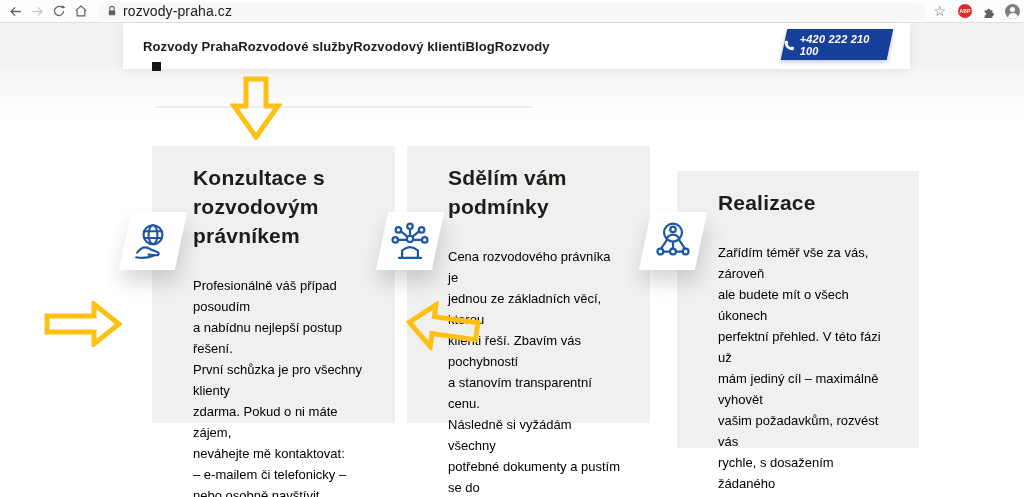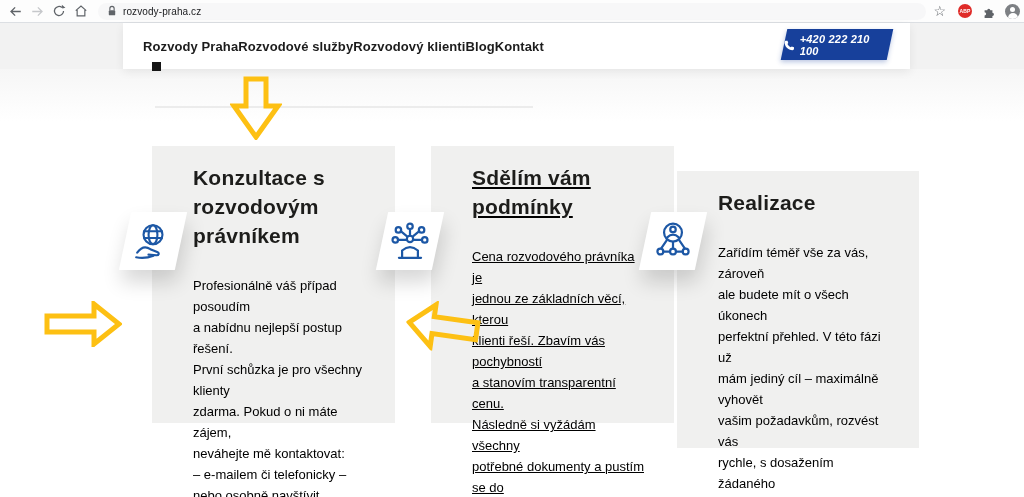--- a/index.html
+++ b/index.html
@@ -7,21 +7,21 @@
   body { font-family:"Liberation Sans","DejaVu Sans",sans-serif; background:#fff; }
   #screen { position:relative; width:1024px; height:497px; overflow:hidden; background:#fff; }
 
   
   .chrome { position:absolute; left:0; top:0; width:1024px; height:23px;
             background:#fdfdfd; border-bottom:1px solid #dcdfe3;
             display:flex; align-items:center; }
   .chrome-btn { width:22px; height:23px; display:flex; align-items:center; justify-content:center; }
   .urlbar { display:flex; align-items:center; gap:6px; height:17px; margin-left:6px;
             width:828px; background:#f7f7f8; border-radius:9px; padding:0 9px; }
-  .url-text { font-size:10px; color:#202124; letter-spacing:.1px; }
+  .url-text { font-size:14px; color:#202124; letter-spacing:.1px; }
   .chrome-right { display:flex; align-items:center; margin-left:auto; margin-right:4px; }
   .star-glyph { font-size:14px; color:#5f6368; line-height:1; }
   .abp { width:14px; height:14px; border-radius:50%; background:#df2b28; color:#fff;
          font-size:5px; font-weight:bold; display:flex; align-items:center; justify-content:center;
          margin-left:12px; letter-spacing:.2px; }
   .ext { margin-left:10px; display:flex; }
   .avatar { width:15px; height:15px; border-radius:50%; background:#7d8084; margin-left:10px;
             position:relative; overflow:hidden; }
   .avatar .head { position:absolute; left:5px; top:3px; width:5px; height:5px; border-radius:50%; background:#fff; }
   .avatar .bodyp { position:absolute; left:2.5px; top:9px; width:10px; height:7px; border-radius:5px 5px 0 0; background:#fff; }
@@ -41,21 +41,21 @@
                box-shadow:0 2px 5px rgba(23,64,155,.3); cursor:pointer; }
   .phone-inner { transform:skewX(12deg); display:flex; align-items:center; gap:5px; }
   .phone-inner span { color:#fff; font-size:11px; font-weight:bold; font-style:italic; letter-spacing:.2px; }
 
   .logo-fragment { position:absolute; left:152px; top:62px; width:9px; height:9px; background:#161616; z-index:6; }
   .divider { position:absolute; left:155px; top:106px; width:378px; height:2px; background:#ececec; }
 
   
   .card { position:absolute; top:146px; height:277px; background:#f0f0ef; padding:17px 28px 0 41px; }
   .card1 { left:152px; width:243px; }
-  .card2 { left:431px; width:243px;text-decoration:underline; }
+  .card2 { left:407px; width:243px; }
   .card3 { left:677px; width:242px;margin-top:25px; }
   .card h2 { font-size:21px; line-height:29px; font-weight:bold; color:#1d1d1b;
              letter-spacing:.2px; white-space:pre-line; }
   .card p  { margin-top:25px; font-size:13px; line-height:21px; color:#000000; white-space:pre-line; }
 
   
   .plate { position:absolute; width:56px; height:58px; background:#fff; transform:skewX(-12deg);
            box-shadow:4px 12px 20px rgba(0,0,0,.16); display:flex; align-items:center; justify-content:center;
            z-index:4; }
   .plate svg { transform:skewX(12deg); }
@@ -120,21 +120,21 @@
 
   <div class="band-top"></div>
   <div class="band-fade"></div>
 
   <div class="site-header">
     <div class="nav">
       <a href="#">Rozvody Praha</a>
       <a href="#">Rozvodové služby</a>
       <a href="#">Rozvodový klienti</a>
       <a href="#">Blog</a>
-      <a href="#">Kontakt</a>
+      <a href="#">Rozvody</a>
     </div>
     <div class="phone-btn">
       <div class="phone-inner">
         <svg width="11" height="11" viewBox="0 0 16 16">
           <path d="M3.2 1 C2 1 1 2 1 3.2 c0 6.5 5.3 11.8 11.8 11.8 1.2 0 2.2-1 2.2-2.2 v-2.2 l-3.4-1.1 -1.2 1.2 c-2.2-1.1-4-2.9-5.1-5.1 l1.2-1.2 -1.1-3.4 z" fill="#ffffff"></path>
         </svg>
         <span>+420 222 210 100</span>
       </div>
     </div>
   </div>

